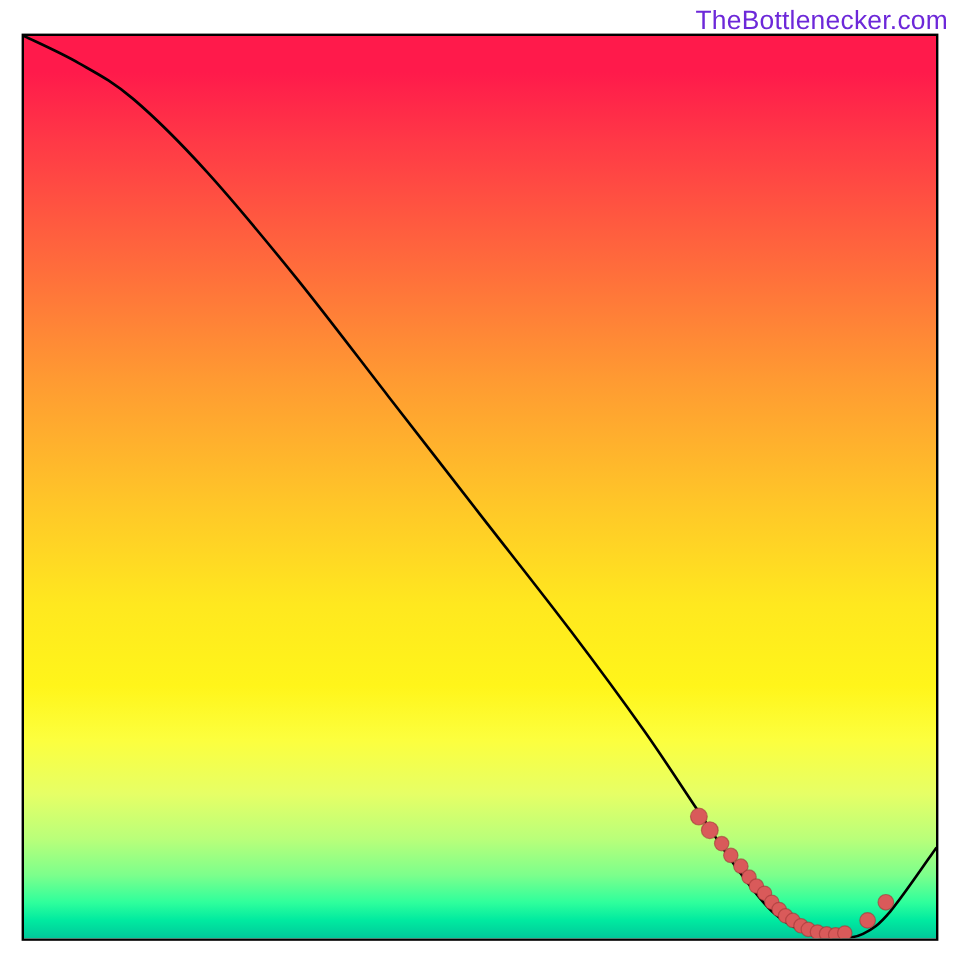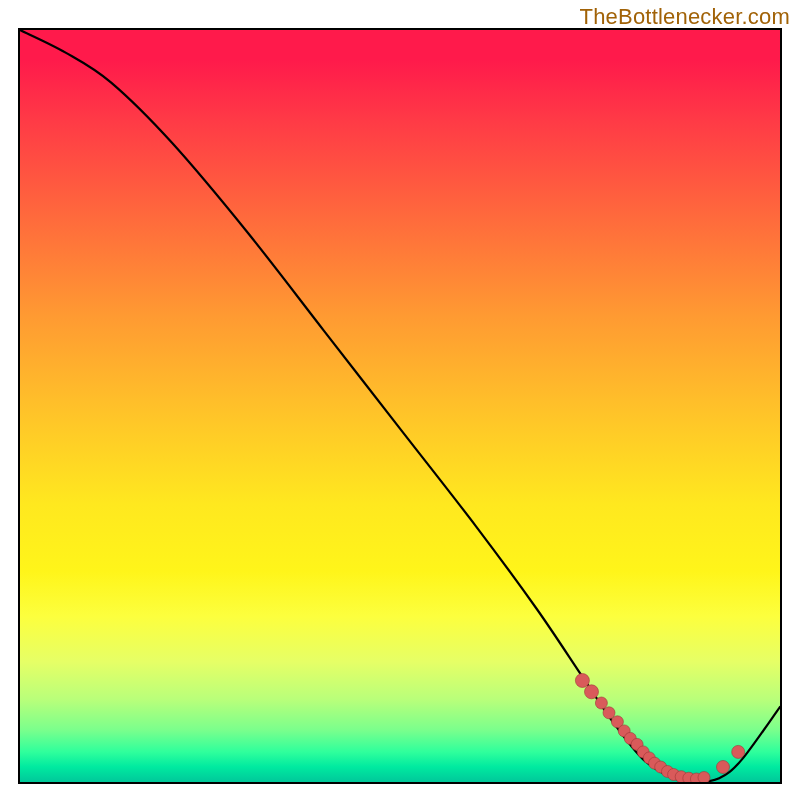--- a/index.html
+++ b/index.html
@@ -14,21 +14,21 @@
   .wrap {
     position: relative;
     width: 800px;
     height: 800px;
   }
   .attribution {
     position: absolute;
     top: 4px;
     right: 10px;
     font-size: 22px;
-    color: #a16207;
+    color: #6d28d9;
     font-weight: 400;
     letter-spacing: 0.2px;
   }
   .chart-box {
     position: absolute;
     left: 18px;
     top: 28px;
     width: 764px;
     height: 756px;
     border: 2px solid #000;

